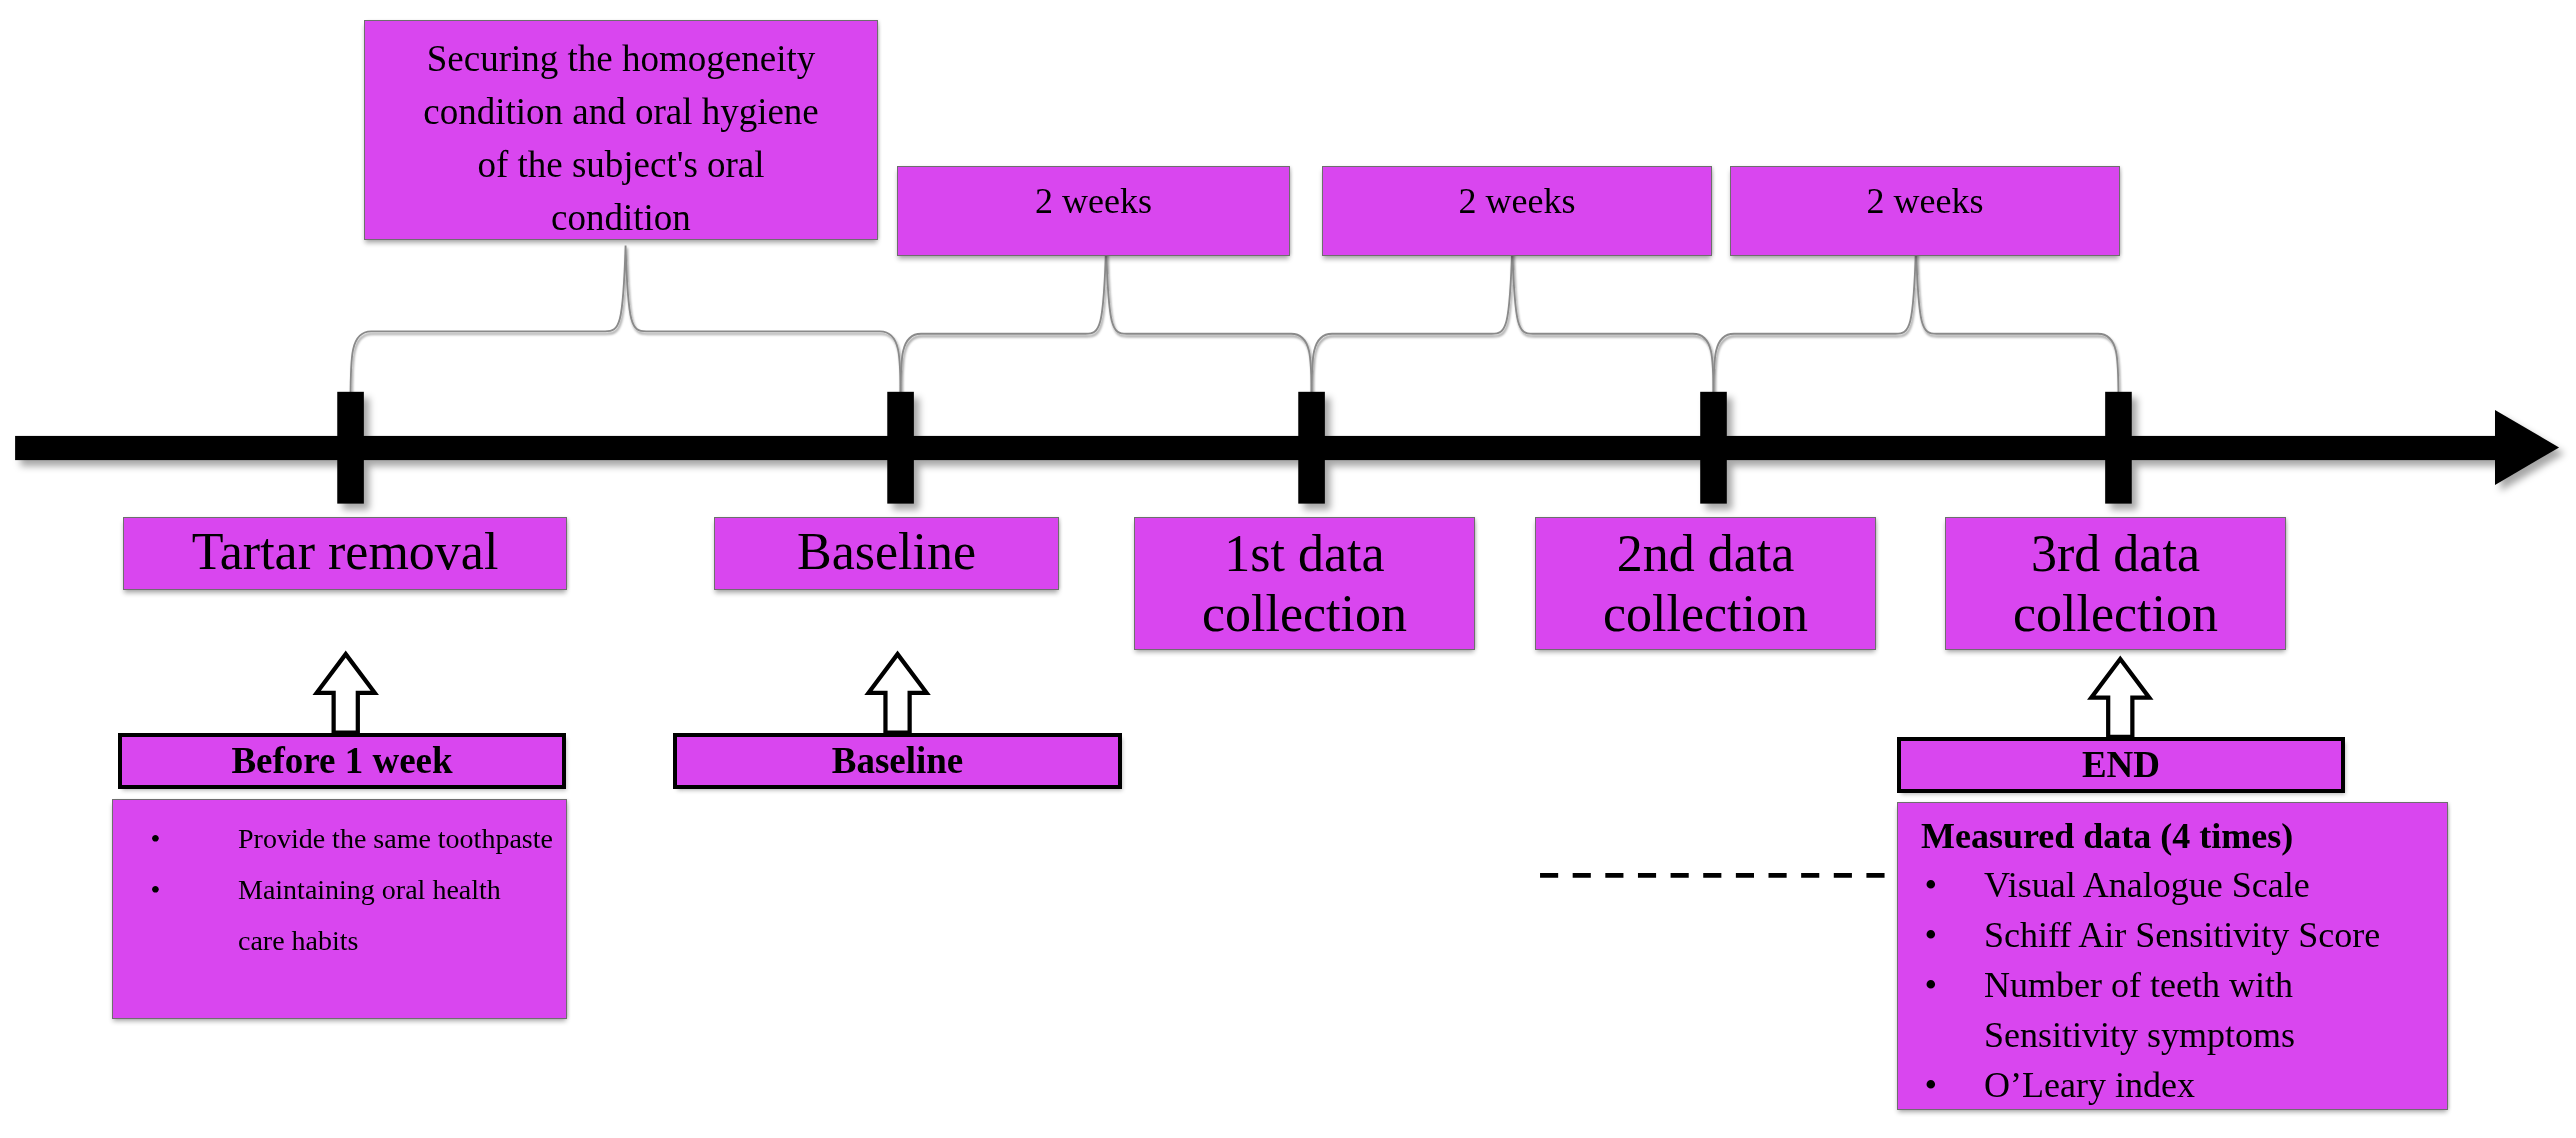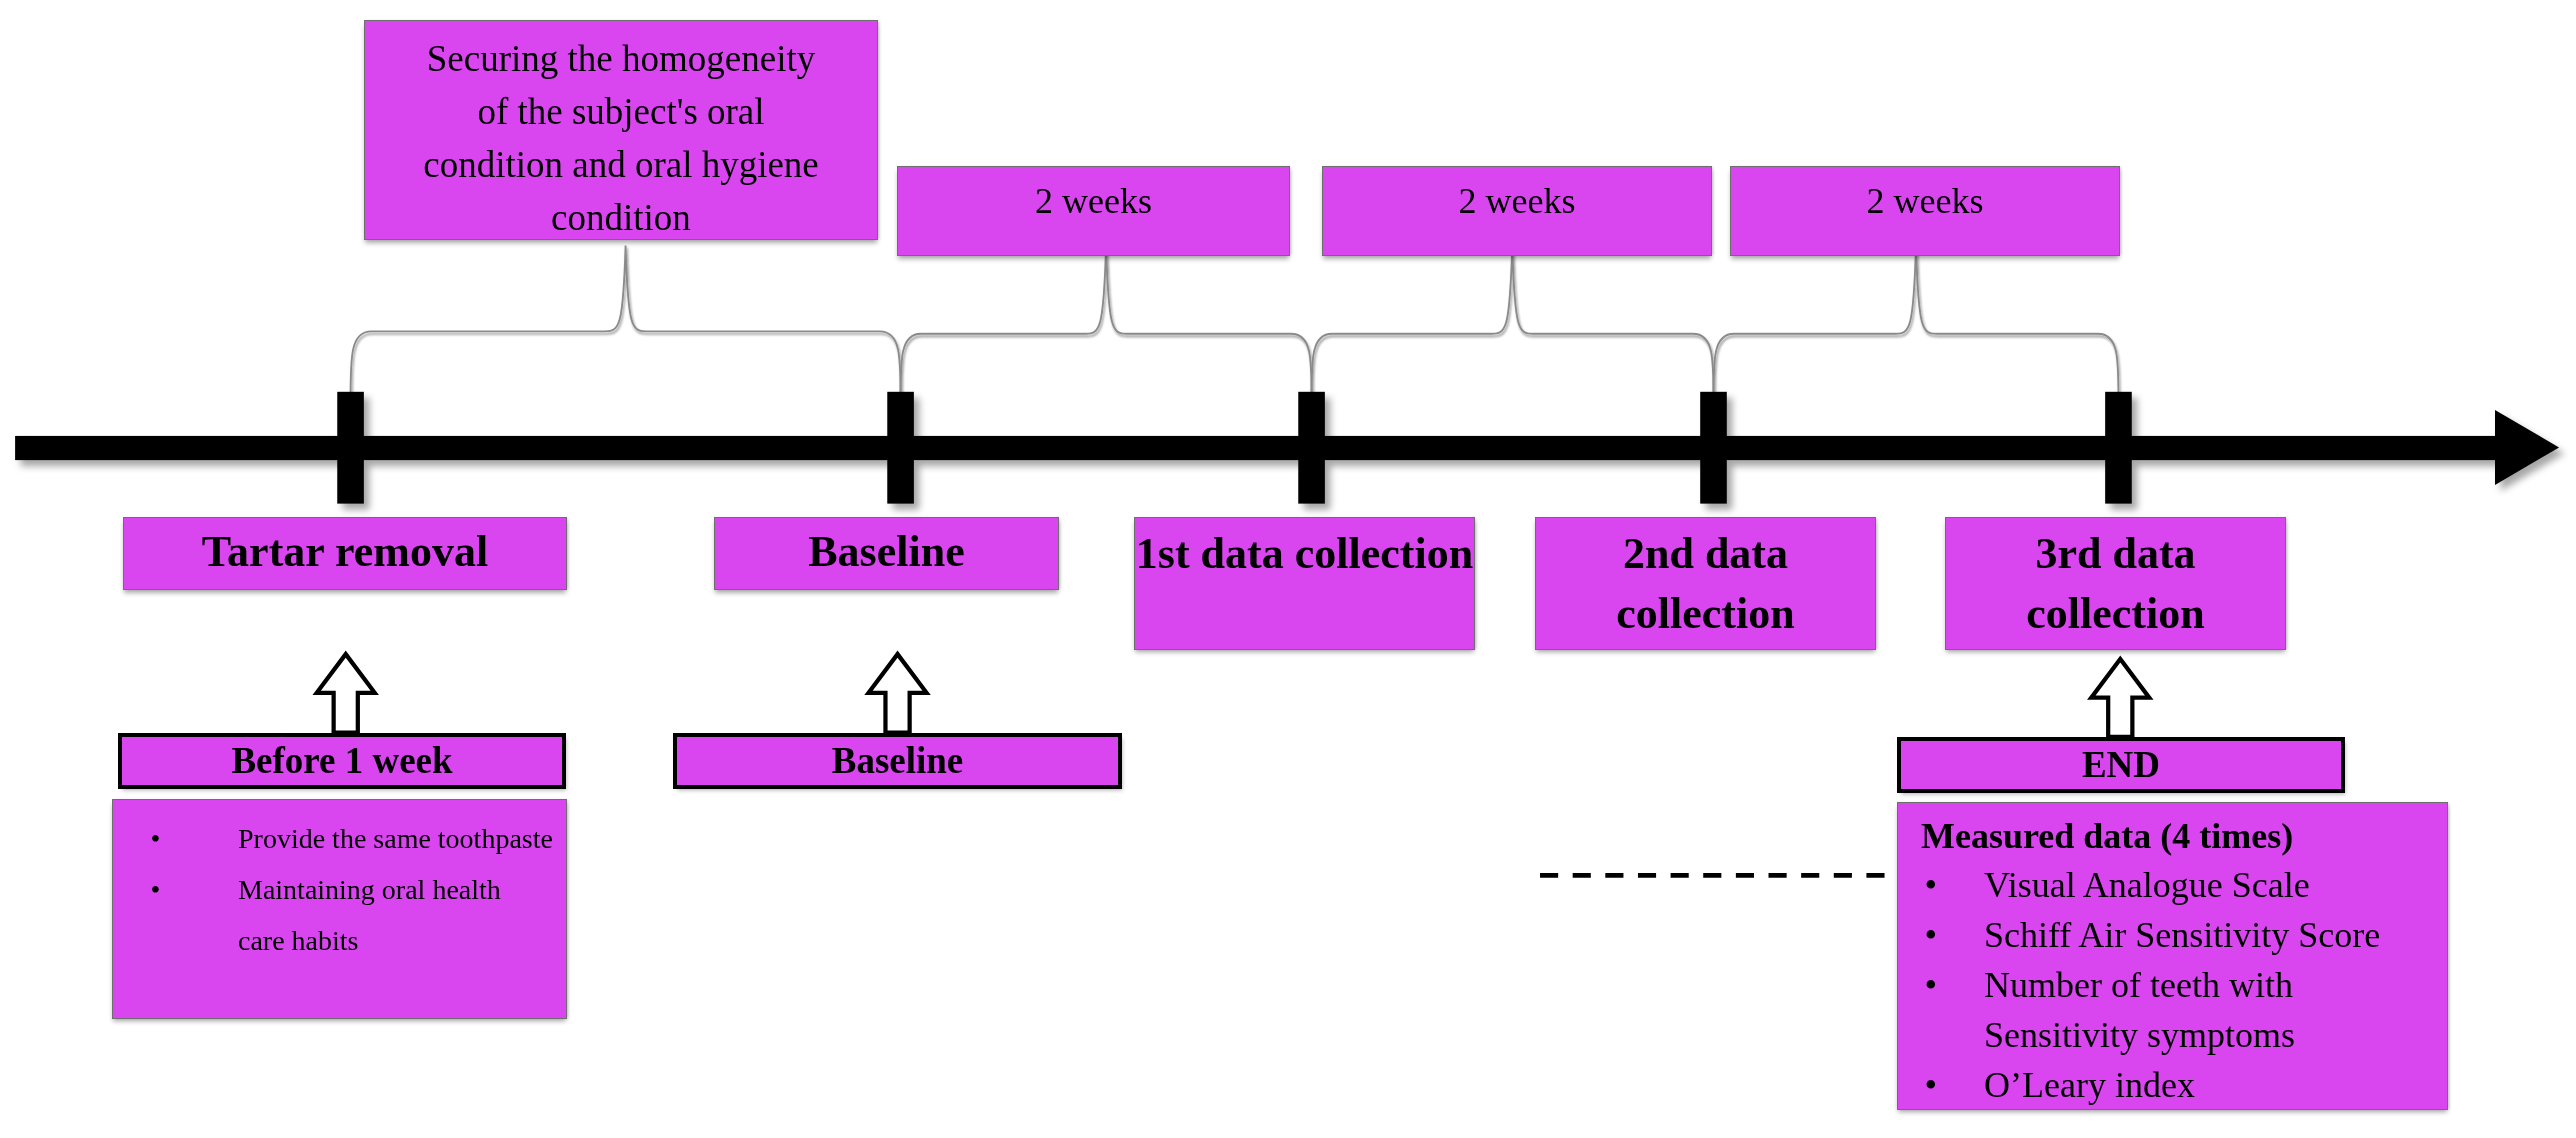--- a/index.html
+++ b/index.html
@@ -13,21 +13,21 @@
   .thick{border:4.2px solid #000;box-shadow:2.4px 3.6px 4.2px -1.2px rgba(0,0,0,0.30);}
 
   .securing{left:364px;top:20px;width:514px;height:220px;font-size:37px;line-height:53px;padding-top:11px;}
   .securing span{display:block;}
 
   .weeks{top:166px;height:90px;font-size:36px;line-height:69px;}
   .weeks1{left:897px;width:393px;}
   .weeks2{left:1322px;width:390px;}
   .weeks3{left:1730px;width:390px;}
 
-  .milestone{font-weight:bold;font-size:44px;}
+  .milestone{font-weight:normal;font-size:52px;}
   .ms-one{top:517px;height:73px;line-height:68px;}
   .ms-two{top:517px;height:133px;line-height:60px;padding-top:6px;}
   .ms1{left:123px;width:444px;}
   .ms2{left:714px;width:345px;}
   .ms3{left:1134px;width:341px;}
   .ms4{left:1535px;width:341px;}
   .ms5{left:1945px;width:341px;}
 
   .callout-title{font-weight:bold;font-size:37px;line-height:48px;height:56px;}
   .ct1{left:118px;top:733px;width:448px;}
@@ -84,22 +84,22 @@
       <polygon points="572,1082 620,1146 592,1146 592,1212 552,1212 552,1146 524,1146"></polygon>
       <polygon points="1485,1082 1533,1146 1505,1146 1505,1212 1465,1212 1465,1146 1437,1146"></polygon>
       <polygon points="3508,1090 3556,1154 3528,1154 3528,1219 3488,1219 3488,1154 3460,1154"></polygon>
     </g>
 
     <line x1="2548" y1="1448" x2="3139" y2="1448" stroke="#000" stroke-width="8" stroke-dasharray="30 24"></line>
   </svg>
 
   <div class="box thin securing">
     <span>Securing the homogeneity</span>
+    <span>condition and oral hygiene</span>
     <span>of the subject's oral</span>
-    <span>condition and oral hygiene</span>
     <span>condition</span>
   </div>
 
   <div class="box thin weeks weeks1">2 weeks</div>
   <div class="box thin weeks weeks2">2 weeks</div>
   <div class="box thin weeks weeks3">2 weeks</div>
 
   <div class="box thin milestone ms-one ms1">Tartar removal</div>
   <div class="box thin milestone ms-one ms2">Baseline</div>
   <div class="box thin milestone ms-two ms3">1st data collection</div>

